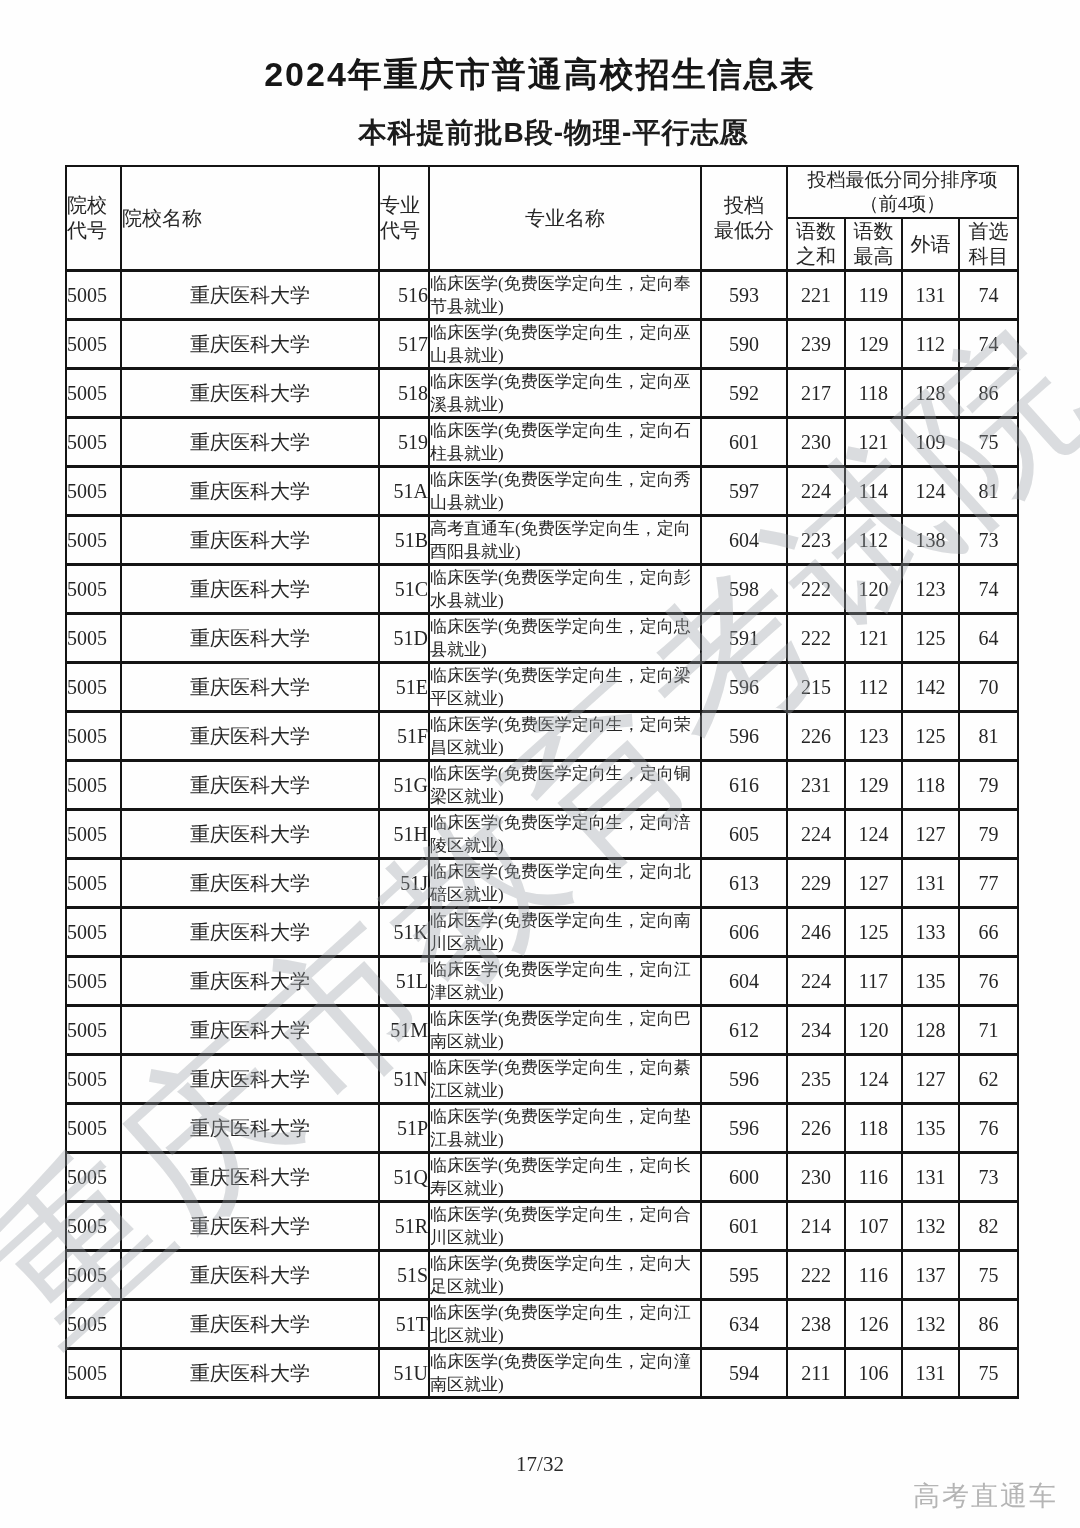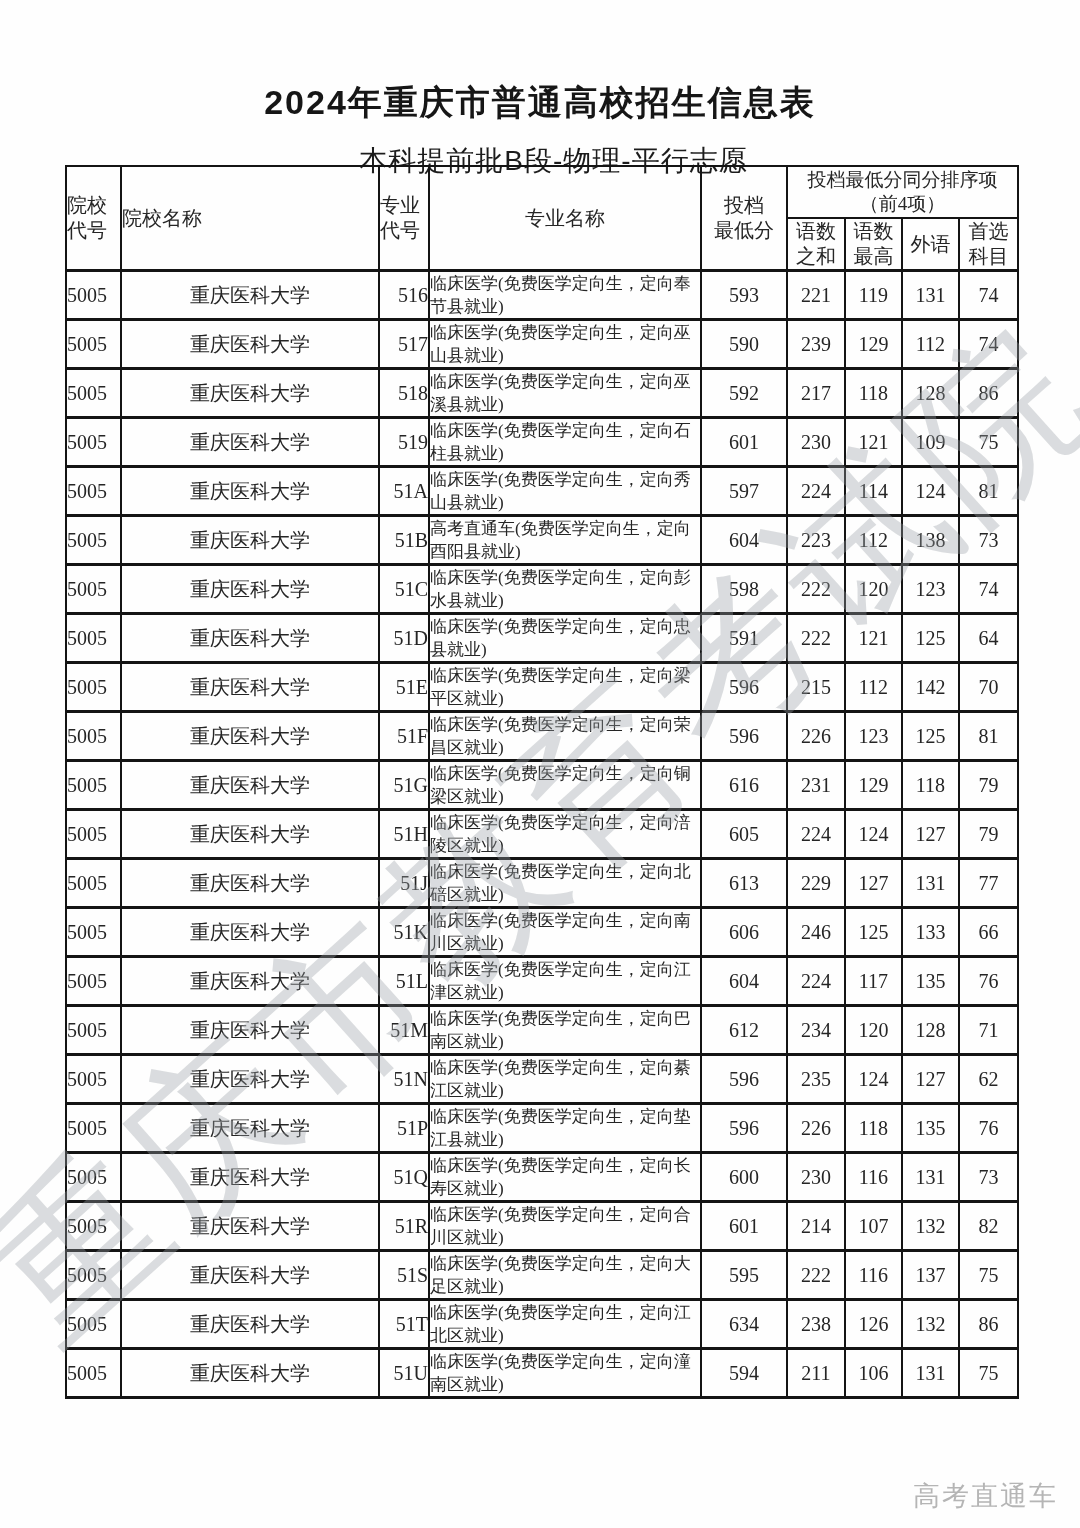--- a/index.html
+++ b/index.html
@@ -10,34 +10,34 @@
     font-family: "Liberation Serif", "DejaVu Serif", serif;
     color: #222222;
   }
   .page {
     position: relative;
     width: 1080px; height: 1528px;
     background: #fefefe;
   }
   .page-title {
     margin: 0;
-    padding-top: 80px;
+    padding-top: 52px;
     text-align: center;
     font-family: "Liberation Sans", "DejaVu Sans", sans-serif;
     font-size: 34px;
     font-weight: bold;
     letter-spacing: 2px;
     color: #161616;
   }
   .page-subtitle {
     margin: 16px 0 0 0;
     text-align: center;
     font-family: "Liberation Sans", "DejaVu Sans", sans-serif;
     font-size: 28px;
-    font-weight: normal;
+    font-weight: bold;
     letter-spacing: 1px;
     color: #1c1c1c;
     padding-left: 27px;
   }
   table.admissions {
     position: absolute;
     left: 65px;
     top: 165px;
     width: 952px;
     border-collapse: collapse;
@@ -393,15 +393,16 @@
           <td class="col-min_score">594</td>
           <td class="col-sum_cm">211</td>
           <td class="col-max_cm">106</td>
           <td class="col-foreign">131</td>
           <td class="col-first_subject">75</td>
         </tr>
       </tbody>
   </table>
 
   <div class="watermark">重庆市教育考试院</div>
+  <div class="page-number">17/32</div>
   <div class="brand-label">高考直通车</div>
 
 </div>
 
 </body></html>

